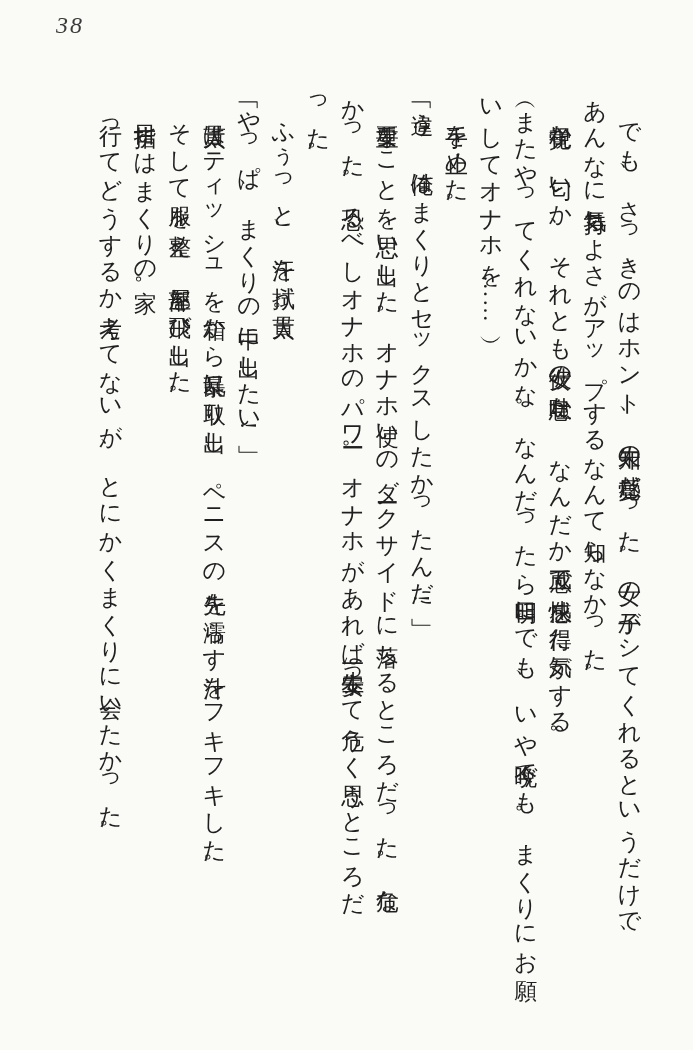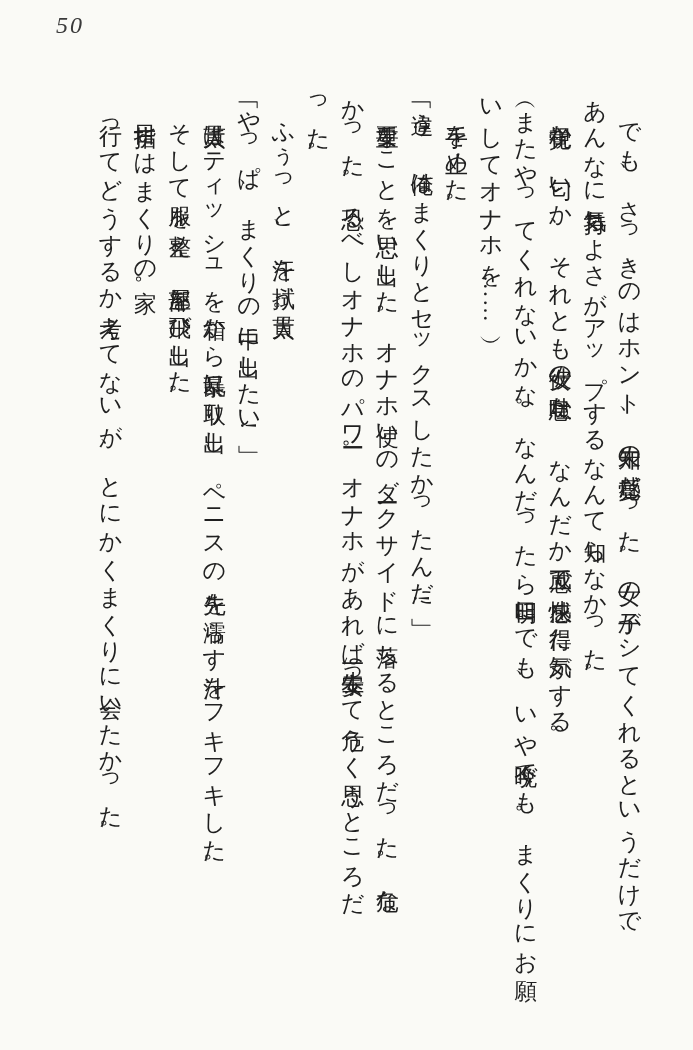--- a/index.html
+++ b/index.html
@@ -44,21 +44,21 @@
     white-space: nowrap;
   }
   .column.indent-full { text-indent: 1em; }
   .column.indent-half { text-indent: 0.45em; }
 </style>
 </head>
 <body style="background: rgb(250, 250, 246);">
 
 <div class="page">
 
-  <div class="page-number">50</div>
+  <div class="page-number">38</div>
 
   <div class="text-area" style="color: rgb(31, 31, 31);">
     <div class="column indent-full">でも、さっきのはホント、未知の感覚だった。女の子がシてくれるというだけで、</div>
     <div class="column">あんなに気持ちよさがアップするなんて知らなかった。</div>
     <div class="column indent-full">視覚か、匂いか、それとも彼女の吐息か?　なんだか五感で快感を得た気がする。</div>
     <div class="column indent-half">（またやってくれないかな。なんだったら明日にでも、いや今晩でも。まくりにお願</div>
     <div class="column">いしてオナホを……）</div>
     <div class="column indent-full">手を止めた。</div>
     <div class="column indent-half">「違う!　俺はまくりとセックスしたかったんだ!」</div>
     <div class="column indent-full">重要なことを思い出した。オナホ使いのダークサイドに落ちるところだった。危な</div>

